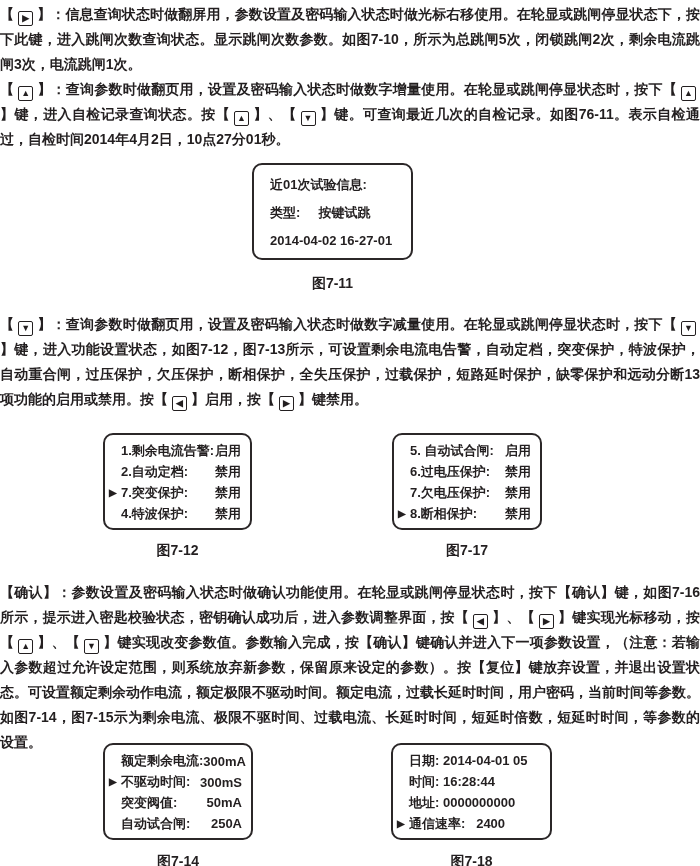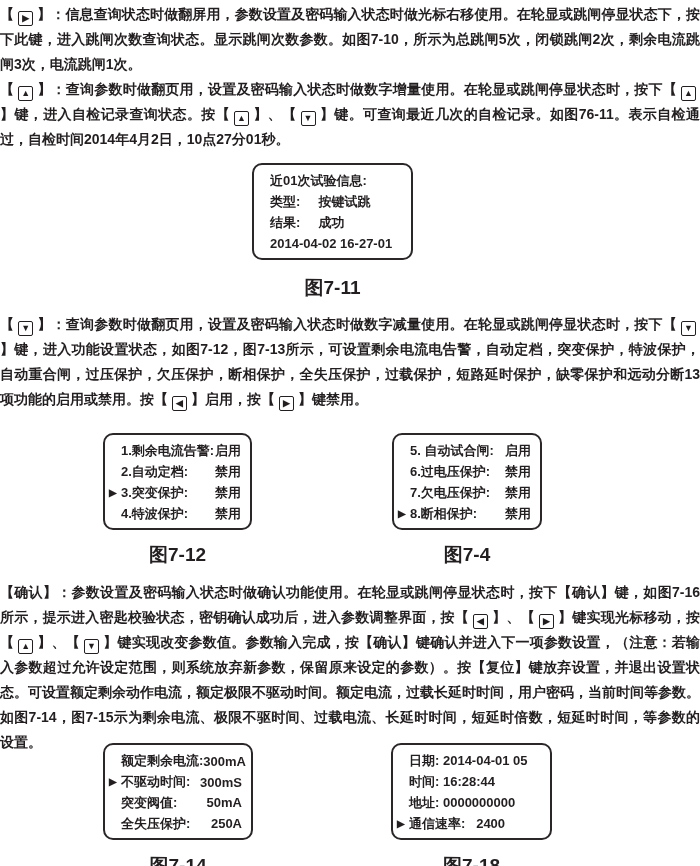--- a/index.html
+++ b/index.html
@@ -21,21 +21,21 @@
   .figure{position:absolute;}
   .lcd{
     box-sizing:border-box;width:100%;height:97px;background:#ffffff;
     border:2px solid #2b2728;border-radius:10px;
     display:flex;flex-direction:column;padding:6px 9px 4px 4px;
   }
   .lcd-row{flex:1;display:flex;align-items:center;font-size:13px;min-height:0;}
   .lcd-cursor{flex:0 0 12px;width:12px;font-size:10px;line-height:1;text-align:left;}
   .lcd-label{white-space:pre;}
   .lcd-value{margin-left:auto;white-space:pre;}
-  .caption{text-align:center;font-size:19px;}
+  .caption{text-align:center;font-size:14px;}
   .cap-gap-lg{margin-top:15px;}
   .cap-gap-md{margin-top:12px;}
   .cap-gap-sm{margin-top:13px;}
 </style>
 </head>
 <body>
 
 <div class="page">
 
   <div class="textblock" style="top:2px;">
@@ -46,25 +46,20 @@
   <div class="figure" style="left:252px;top:163px;width:161px;">
     <div class="lcd">
         <div class="lcd-row">
           <span class="lcd-cursor"></span>
           <span class="lcd-label">近01次试验信息:</span>
           <span class="lcd-value"></span>
         </div>
         <div class="lcd-row">
           <span class="lcd-cursor"></span>
           <span class="lcd-label">类型:     按键试跳</span>
-          <span class="lcd-value"></span>
-        </div>
-        <div class="lcd-row">
-          <span class="lcd-cursor"></span>
-          <span class="lcd-label">结果:     成功</span>
           <span class="lcd-value"></span>
         </div>
         <div class="lcd-row">
           <span class="lcd-cursor"></span>
           <span class="lcd-label">2014-04-02 16-27-01</span>
           <span class="lcd-value"></span>
         </div>
       </div>
     <div class="caption cap-gap-lg">图7-11</div>
   </div>
@@ -80,21 +75,21 @@
           <span class="lcd-label">1.剩余电流告警:</span>
           <span class="lcd-value">启用</span>
         </div>
         <div class="lcd-row">
           <span class="lcd-cursor"></span>
           <span class="lcd-label">2.自动定档:</span>
           <span class="lcd-value">禁用</span>
         </div>
         <div class="lcd-row">
           <span class="lcd-cursor">▶</span>
-          <span class="lcd-label">3.突变保护:</span>
+          <span class="lcd-label">7.突变保护:</span>
           <span class="lcd-value">禁用</span>
         </div>
         <div class="lcd-row">
           <span class="lcd-cursor"></span>
           <span class="lcd-label">4.特波保护:</span>
           <span class="lcd-value">禁用</span>
         </div>
       </div>
     <div class="caption cap-gap-md">图7-12</div>
   </div>
@@ -115,21 +110,21 @@
           <span class="lcd-cursor"></span>
           <span class="lcd-label">7.欠电压保护:</span>
           <span class="lcd-value">禁用</span>
         </div>
         <div class="lcd-row">
           <span class="lcd-cursor">▶</span>
           <span class="lcd-label">8.断相保护:</span>
           <span class="lcd-value">禁用</span>
         </div>
       </div>
-    <div class="caption cap-gap-md">图7-4</div>
+    <div class="caption cap-gap-md">图7-17</div>
   </div>
 
   <div class="textblock" style="top:580px;">
     <p><span class="run">【确认】：参数设置及密码输入状态时做确认功能使用。在轮显或跳闸停显状态时，按下【确认】键，如图7-16所示，提示进入密匙校验状态，密钥确认成功后，进入参数调整界面，按【</span><span class="key">◀</span><span class="run">】、【</span><span class="key">▶</span><span class="run">】键实现光标移动，按【</span><span class="key">▲</span><span class="run">】、【</span><span class="key">▼</span><span class="run">】键实现改变参数值。参数输入完成，按【确认】键确认并进入下一项参数设置，（注意：若输入参数超过允许设定范围，则系统放弃新参数，保留原来设定的参数）。按【复位】键放弃设置，并退出设置状态。可设置额定剩余动作电流，额定极限不驱动时间。额定电流，过载长延时时间，用户密码，当前时间等参数。如图7-14，图7-15示为剩余电流、极限不驱时间、过载电流、长延时时间，短延时倍数，短延时时间，等参数的设置。</span></p>
   </div>
 
   <div class="figure" style="left:103px;top:743px;width:150px;">
     <div class="lcd">
         <div class="lcd-row">
           <span class="lcd-cursor"></span>
@@ -141,21 +136,21 @@
           <span class="lcd-label">不驱动时间:</span>
           <span class="lcd-value">300mS</span>
         </div>
         <div class="lcd-row">
           <span class="lcd-cursor"></span>
           <span class="lcd-label">突变阀值:</span>
           <span class="lcd-value">50mA</span>
         </div>
         <div class="lcd-row">
           <span class="lcd-cursor"></span>
-          <span class="lcd-label">全失压保护:</span>
+          <span class="lcd-label">自动试合闸:</span>
           <span class="lcd-value">250A</span>
         </div>
       </div>
     <div class="caption cap-gap-sm">图7-14</div>
   </div>
 
   <div class="figure" style="left:391px;top:743px;width:161px;">
     <div class="lcd">
         <div class="lcd-row">
           <span class="lcd-cursor"></span>

